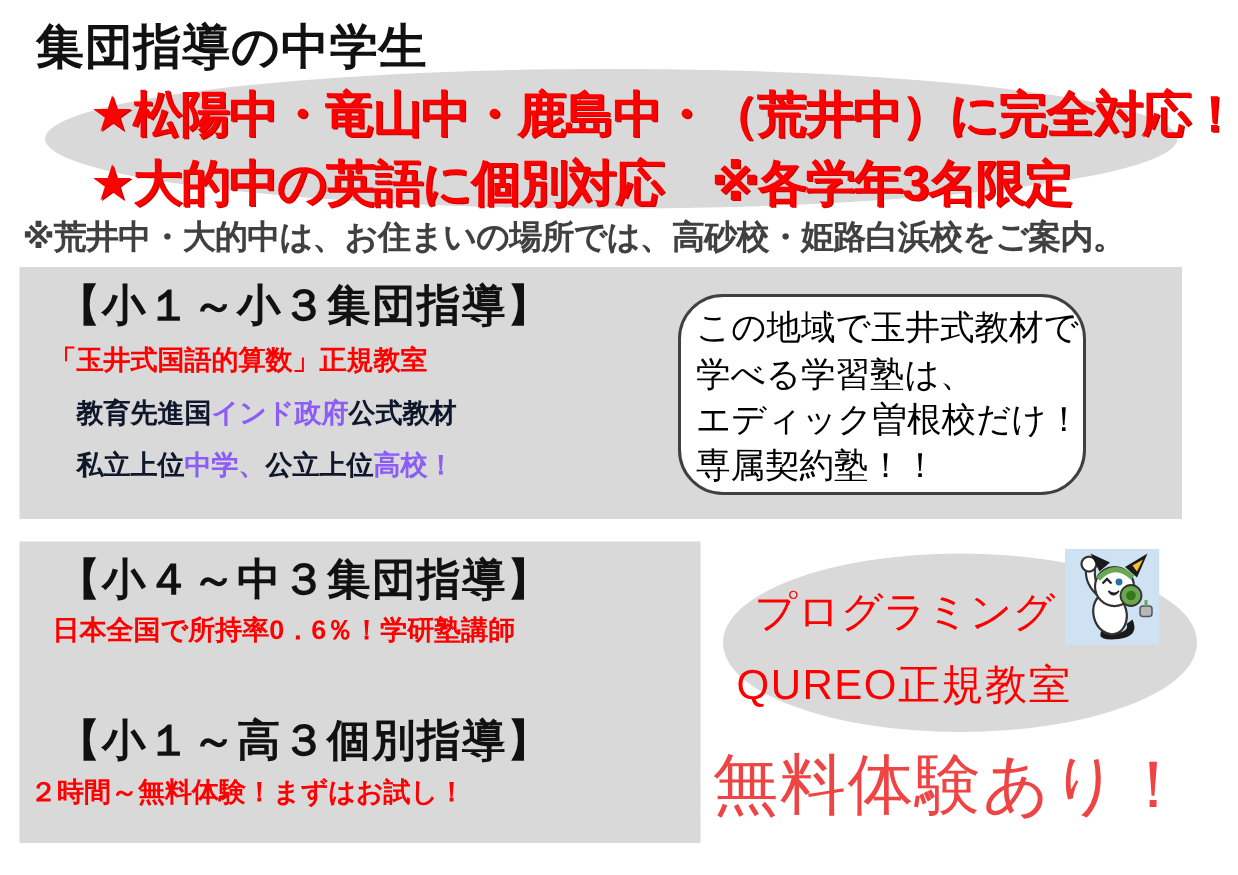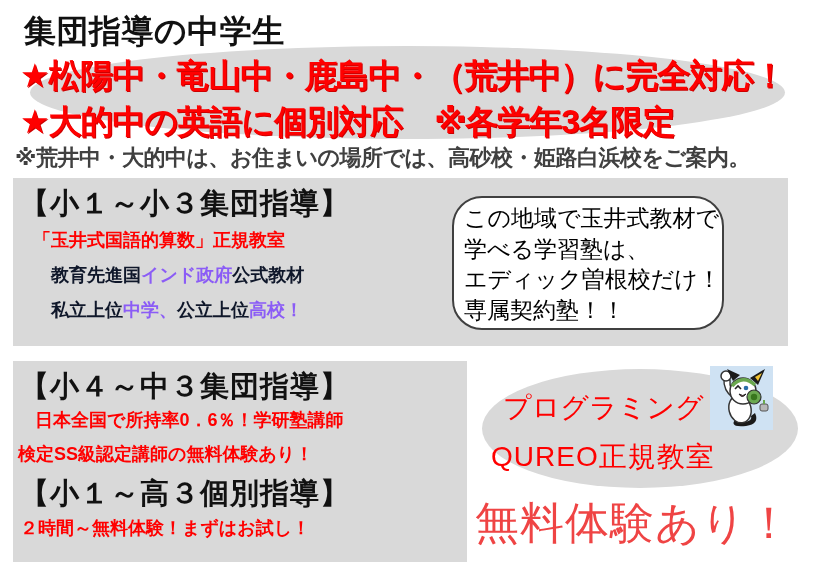--- a/index.html
+++ b/index.html
@@ -25,38 +25,40 @@
   .hero-ellipse {
     left: 30px; top: 46px;
     width: 755px; height: 93px;
     background: #d9d9d9;
     border-radius: 50%;
   }
   .headline {
     font-size: 33px; font-weight: 900; color: #ff0000;
     letter-spacing: -1px;
     text-shadow: 1px 1px 0 #cc0000;
+    margin-left: 40px;
   }
   .headline1 { left: 20px; top: 54px; }
   .headline2 { left: 20px; top: 100px; }
   .note {
     left: 15px; top: 143px;
     font-size: 22px; font-weight: 700; color: #404040;
     letter-spacing: -0.5px;
   }
 
   
   .mid-band {
     left: 13px; top: 178px;
     width: 775px; height: 168px;
     background: #d9d9d9;
   }
   .sec-heading {
     font-size: 29px; font-weight: 700; color: #111111;
     letter-spacing: 1px;
+    margin-left: 18px;
   }
   .e-heading { left: 20px; top: 184px; }
   .red-line { font-size: 18px; font-weight: 700; color: #ff0000; }
   .e-line1 { left: 33px; top: 228px; }
   .e-line2 { left: 51px; top: 263px; }
   .e-line3 { left: 51px; top: 298px; }
   .seg-red { color: #0f172a; margin-top: 24px; }
   .seg-black { color: #8b5cf6; text-align: right; }
 
   
@@ -132,21 +134,20 @@
   <div class="abs bubble">
     <div class="bubble-line">この地域で玉井式教材で</div>
     <div class="bubble-line">学べる学習塾は、</div>
     <div class="bubble-line">エディック曽根校だけ！</div>
     <div class="bubble-line">専属契約塾！！</div>
   </div>
 
   <div class="abs bottom-box"></div>
   <div class="abs sec-heading g-heading1">【小４～中３集団指導】</div>
   <div class="abs red-line g-line1">日本全国で所持率0．6％！学研塾講師</div>
-  <div class="abs red-line g-line2">検定SS級認定講師の無料体験あり！</div>
   <div class="abs sec-heading g-heading2">【小１～高３個別指導】</div>
   <div class="abs red-line g-line3">２時間～無料体験！まずはお試し！</div>
 
   <div class="abs prog-ellipse"></div>
   <div class="abs prog-line prog-line1">プログラミング</div>
   <div class="abs prog-line prog-line2">QUREO正規教室</div>
 
   <svg class="abs mascot" viewBox="0 0 63 64" xmlns="http://www.w3.org/2000/svg">
     <rect x="0" y="0" width="63" height="64" fill="#cfe2f3"></rect>
 

